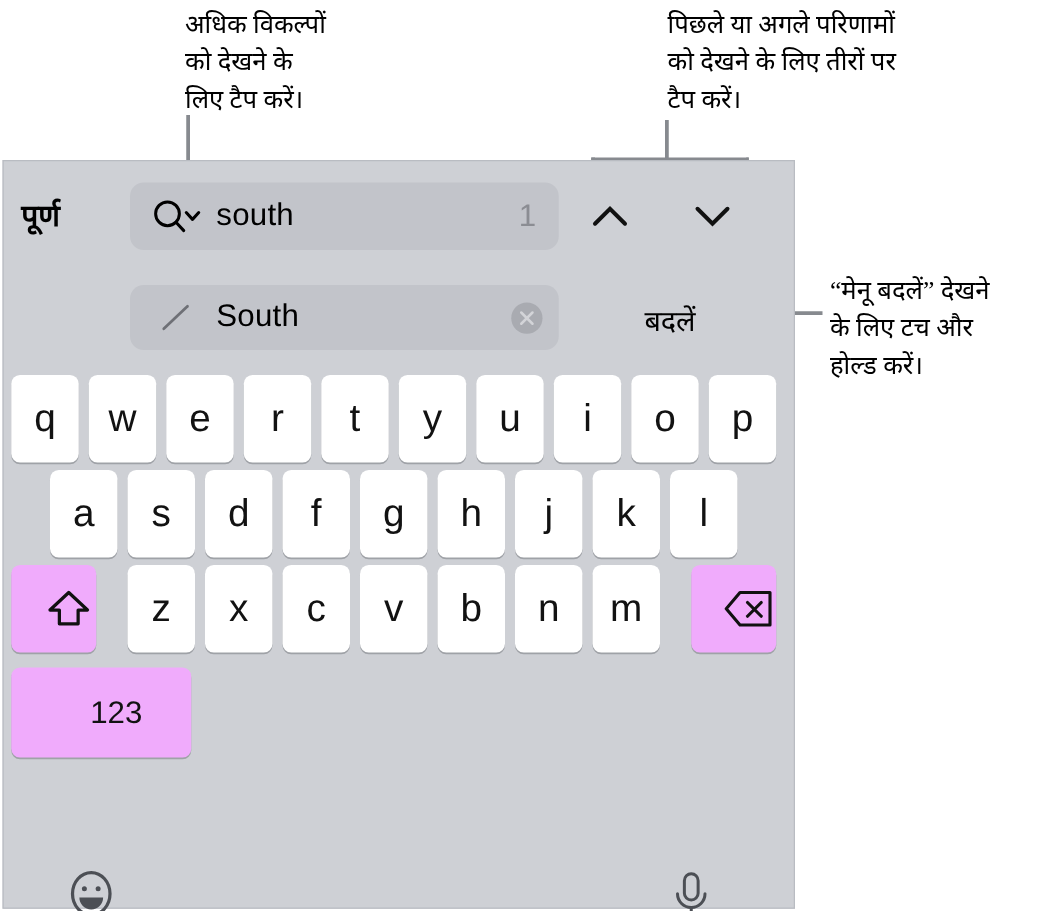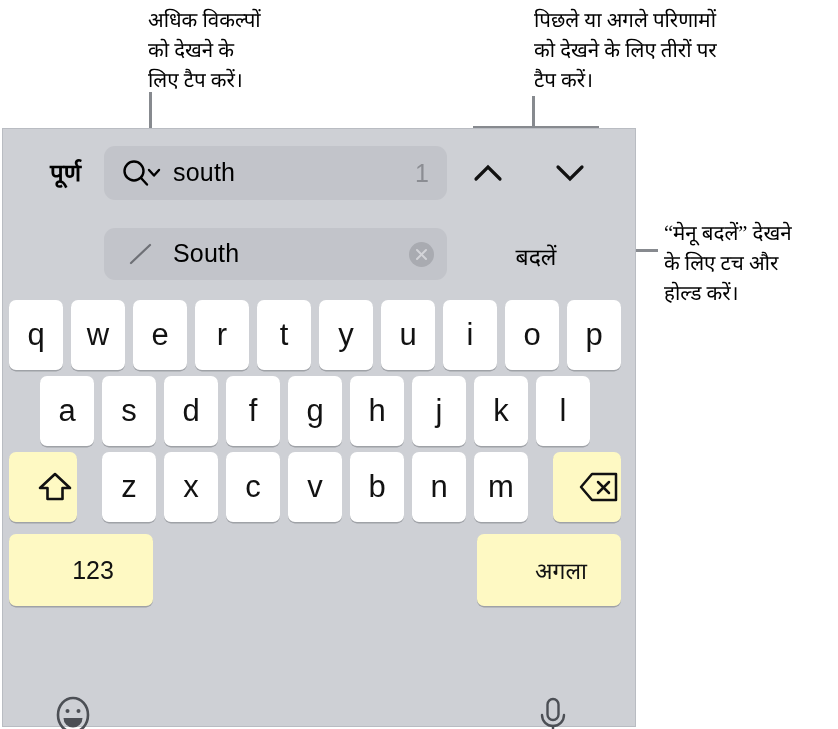--- a/index.html
+++ b/index.html
@@ -53,23 +53,23 @@
   }
 
   
   #find-bar {
     position: absolute;
     left: 0; top: 0;
     width: 634px; height: 89px;
   }
   #done-button {
     position: absolute;
-    left: 2px; top: 26px;
+    left: 14px; top: 26px;
     width: 76px;
-    text-align: right;
+    text-align: left;
     font-family: "Liberation Serif", "DejaVu Serif", serif;
     font-weight: bold;
     font-size: 24px;
     color: #000;
   }
   #search-field {
     position: absolute;
     left: 101px; top: 17px;
     width: 343px; height: 54px;
     background: #c2c4ca;
@@ -168,21 +168,21 @@
     display: flex;
     align-items: center;
     justify-content: center;
     font-size: 31px;
     color: #121212;
     font-family: "Liberation Sans", "DejaVu Sans", sans-serif;
     font-weight: 400;
     box-sizing: border-box;
   }
   .key.dark {
-    background: #fef9c3;
+    background: #f0abfc;
     box-shadow: 0 1.4px 0 rgba(120,123,130,.55);
     padding-left: 24px;
   }
   .key.hindi {
     font-family: "Liberation Serif", "DejaVu Serif", serif;
     font-size: 23px;
   }
   .key svg { display: block; }
 
   
@@ -314,21 +314,20 @@
             <path d="M14,3 L38,3 L38,29 L14,29 L3,16 Z" fill="none" stroke="#111" stroke-width="2.5" stroke-linejoin="round"></path>
             <line x1="20" y1="11" x2="31" y2="22" stroke="#111" stroke-width="2.5" stroke-linecap="round"></line>
             <line x1="31" y1="11" x2="20" y2="22" stroke="#111" stroke-width="2.5" stroke-linecap="round"></line>
           </svg>
         </span>
       </div>
     </div>
 
     <div class="kb-row" id="kb-row-4">
       <div class="key dark" style="left:6px;width:144px;height:72px;font-size:25px;">123</div>
-      <div class="key dark hindi" style="left:474px;width:144px;height:72px;">अगला</div>
     </div>
 
     <div id="kb-row-6">
       <div id="emoji-key">
         <span>
           <svg width="44" height="44" viewBox="0 0 44 44">
             <ellipse cx="22" cy="22" rx="15" ry="17" fill="none" stroke="#4c4f55" stroke-width="2.6"></ellipse>
             <circle cx="16.5" cy="18" r="2" fill="#4c4f55"></circle>
             <circle cx="27.5" cy="18" r="2" fill="#4c4f55"></circle>
             <path d="M12.5,25 L31.5,25 A9.5,9.5 0 0 1 12.5,25 Z" fill="#4c4f55"></path>

